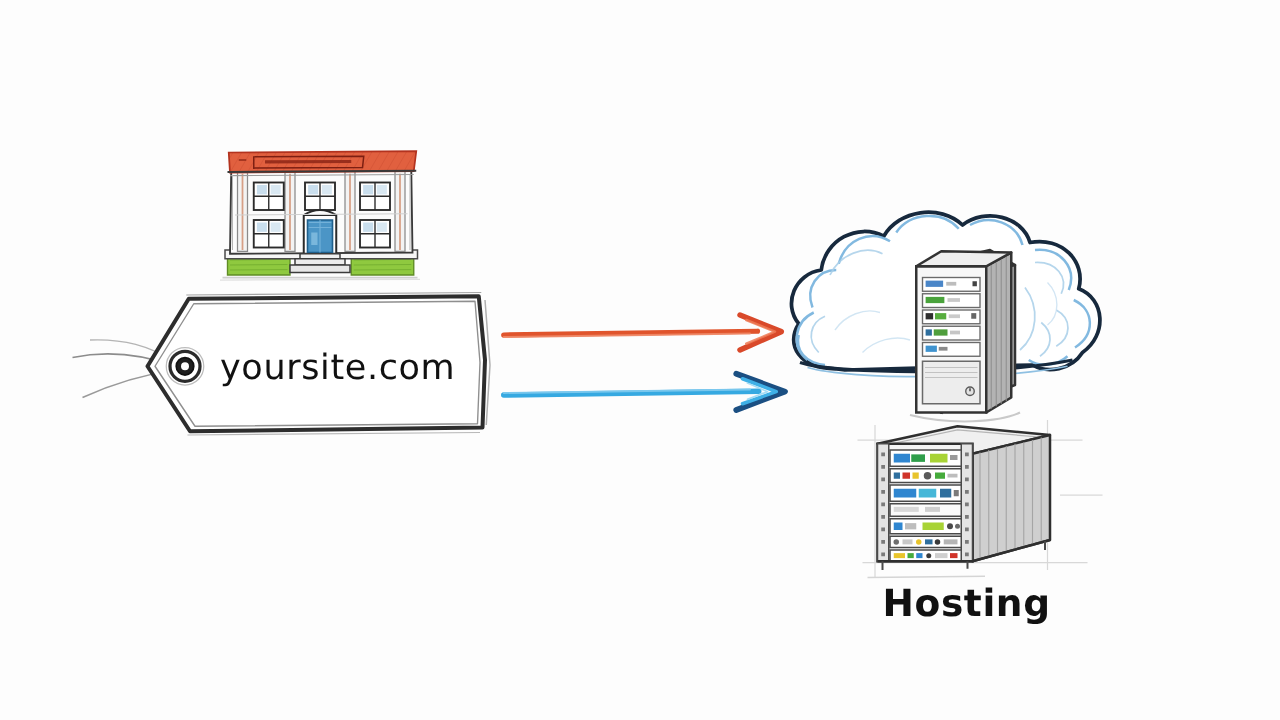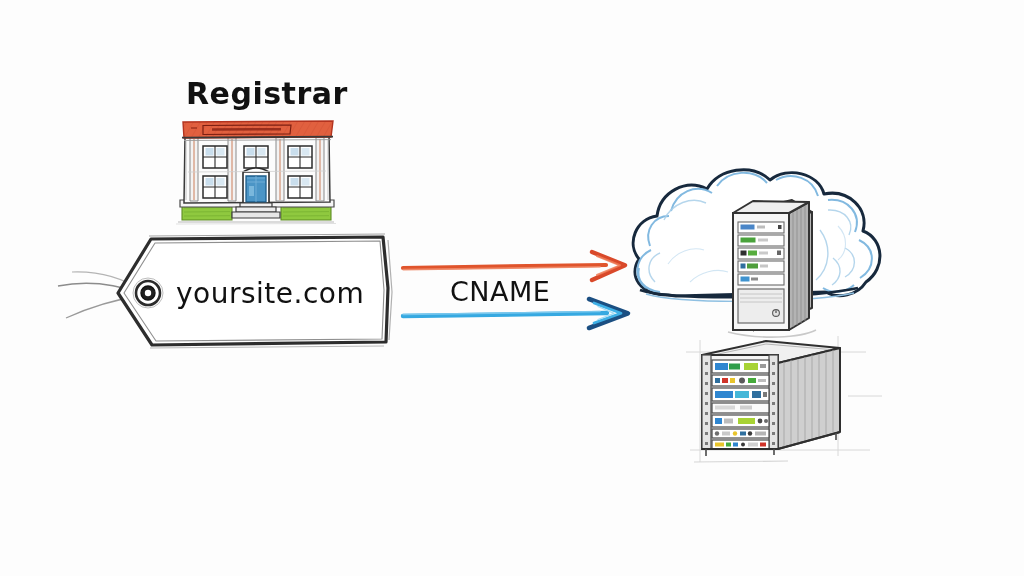--- a/index.html
+++ b/index.html
@@ -389,16 +389,15 @@
 
     <g>
       <path d="M403 316 L607 313" stroke="#36a9e1" stroke-width="4.4" stroke-linecap="round" fill="none"></path>
       <path d="M403 314.4 L600 311.6" stroke="#7fcaee" stroke-width="1.5" stroke-linecap="round" fill="none" opacity="0.9"></path>
       <path d="M589 299 L628 313.3 L589 328" stroke="#1b4f82" stroke-width="4.6" fill="none" stroke-linejoin="round" stroke-linecap="round"></path>
       <path d="M594 303 L621 313.3 L594 323" stroke="#3fb0e6" stroke-width="2.8" fill="none" stroke-linejoin="round" stroke-linecap="round"></path>
       <path d="M598 306.5 L614 313.3 L598 319.5" stroke="#9ad8f3" stroke-width="1.3" fill="none" stroke-linejoin="round" stroke-linecap="round" opacity="0.9"></path>
     </g>
   </svg>
 
-  <div class="hand-label" id="registrar-label">Registrar</div>
-  <div class="hand-label" id="cname-label">CNAME</div>
+  <div class="hand-label" id="hosting-label">Hosting</div>
 
 </div>
 
 </body></html>

